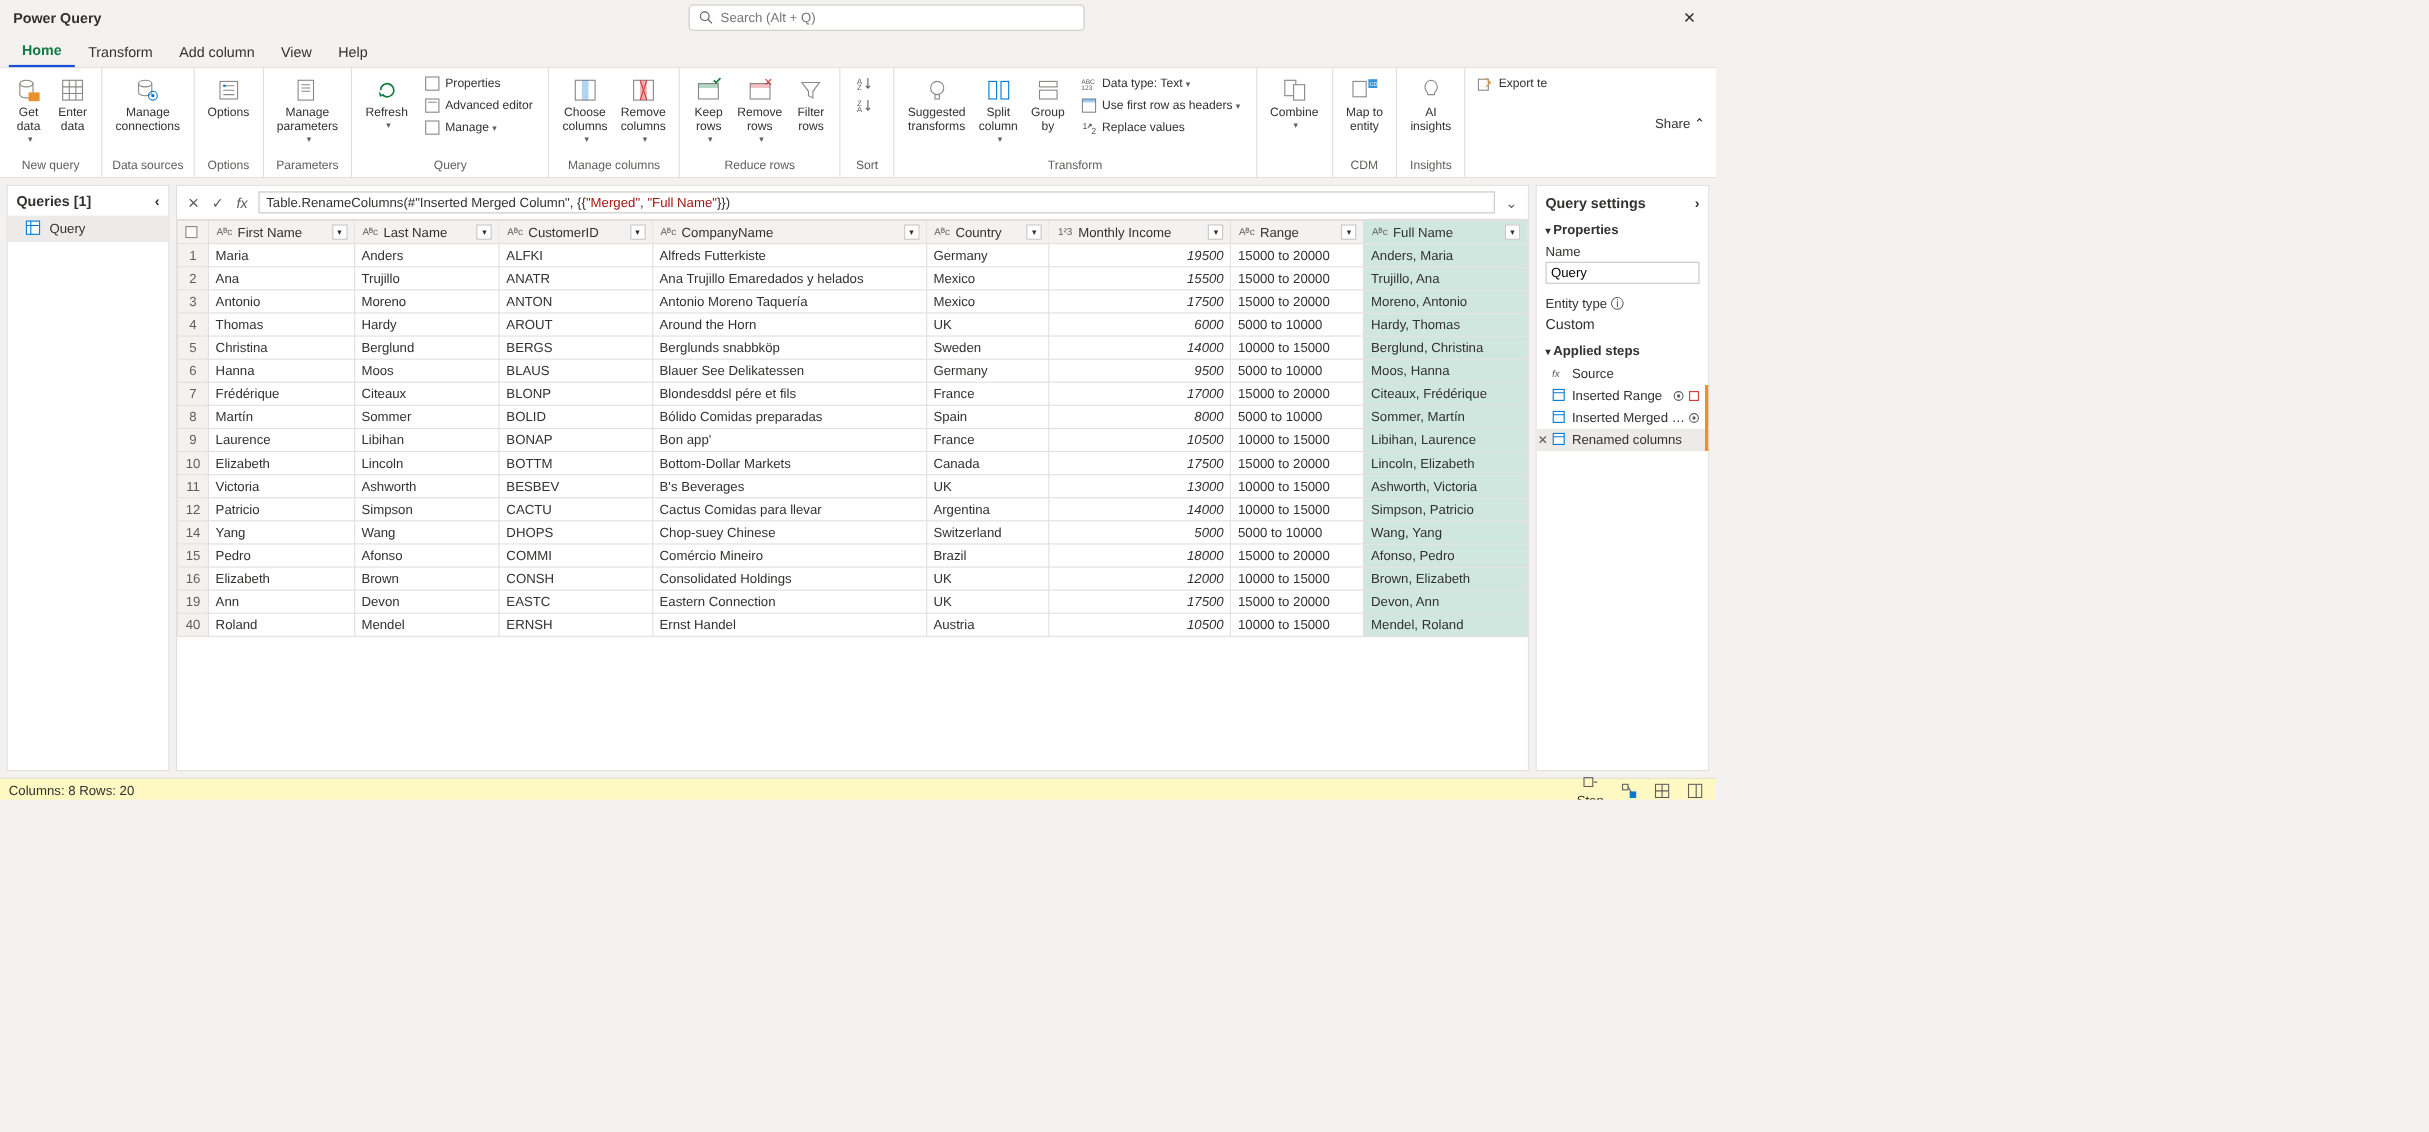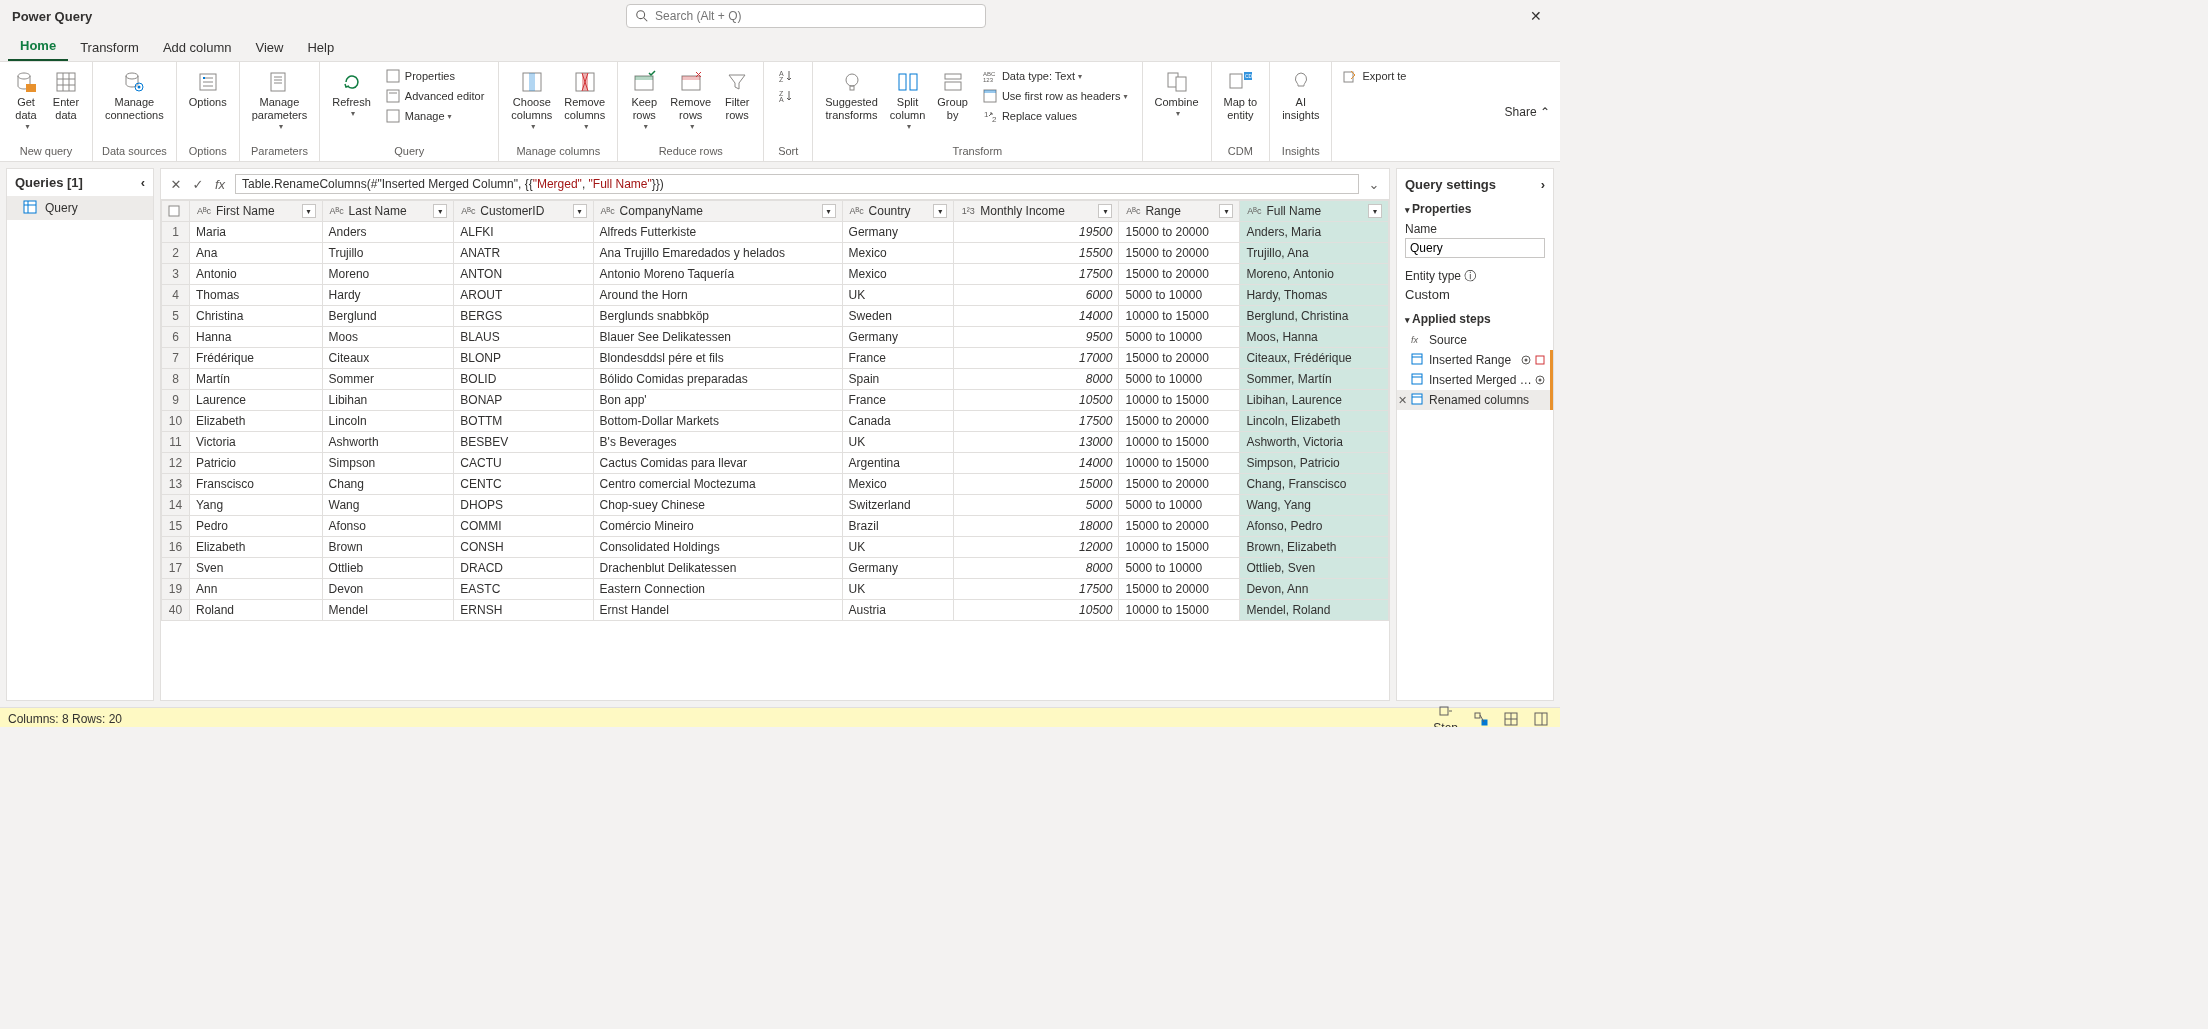--- a/index.html
+++ b/index.html
@@ -9,21 +9,21 @@
   .titlebar { display: flex; align-items: center; height: 32px; padding: 0 8px; background: #f3f2f1; }
   .app-title { font-weight: 600; font-size: 13px; margin-left: 4px; }
   .search-wrap { margin: 0 auto; width: 360px; height: 24px; background: #fff; border: 1px solid #c8c6c4; border-radius: 4px; display: flex; align-items: center; padding: 0 8px; }
   .search-wrap svg { width: 14px; height: 14px; fill: #605e5c; margin-right: 6px; }
   .search-wrap input { border: none; outline: none; font-size: 12px; flex: 1; background: transparent; }
   .close-btn { width: 32px; text-align: center; font-size: 14px; cursor: pointer; }
 
   
   .menutabs { display: flex; padding: 0 8px; border-bottom: 1px solid #e1dfdd; background: #f3f2f1; height: 30px; align-items: flex-end; }
   .menutab { padding: 6px 12px; font-size: 13px; cursor: pointer; }
-  .menutab.active { color: #107c41; font-weight: 600; border-bottom: 2px solid #14532d; text-align: center; }
+  .menutab.active { color: #107c41; font-weight: 600; border-bottom: 2px solid #1d4ed8; text-align: center; }
 
   
   .ribbon { display: flex; background: #fff; border-bottom: 1px solid #e1dfdd; height: 100px; }
   .ribbon-group { display: flex; flex-direction: column; border-right: 1px solid #e1dfdd; padding: 4px 6px 2px 6px; }
   .ribbon-items { display: flex; flex: 1; align-items: flex-start; }
   .ribbon-label { text-align: center; font-size: 11px; color: #605e5c; padding: 2px 0; }
   .rb-btn { display: flex; flex-direction: column; align-items: center; justify-content: flex-start; padding: 4px 6px; cursor: pointer; min-width: 40px; }
   .rb-btn .ic { width: 24px; height: 24px; display: flex; align-items: center; justify-content: center; margin-bottom: 2px; }
   .rb-btn .lbl { font-size: 11px; text-align: center; line-height: 1.2; }
   .rb-stack { display: flex; flex-direction: column; justify-content: space-around; padding: 0 4px; }
@@ -680,31 +680,20 @@
               <td>Patricio</td>
               <td>Simpson</td>
               <td>CACTU</td>
               <td>Cactus Comidas para llevar</td>
               <td>Argentina</td>
               <td class="num">14000</td>
               <td>10000 to 15000</td>
               <td class="hl">Simpson, Patricio</td>
             </tr>
             <tr>
-              <td class="rownum">13</td>
-              <td>Franscisco</td>
-              <td>Chang</td>
-              <td>CENTC</td>
-              <td>Centro comercial Moctezuma</td>
-              <td>Mexico</td>
-              <td class="num">15000</td>
-              <td>15000 to 20000</td>
-              <td class="hl">Chang, Franscisco</td>
-            </tr>
-            <tr>
               <td class="rownum">14</td>
               <td>Yang</td>
               <td>Wang</td>
               <td>DHOPS</td>
               <td>Chop-suey Chinese</td>
               <td>Switzerland</td>
               <td class="num">5000</td>
               <td>5000 to 10000</td>
               <td class="hl">Wang, Yang</td>
             </tr>
@@ -724,31 +713,20 @@
               <td>Elizabeth</td>
               <td>Brown</td>
               <td>CONSH</td>
               <td>Consolidated Holdings</td>
               <td>UK</td>
               <td class="num">12000</td>
               <td>10000 to 15000</td>
               <td class="hl">Brown, Elizabeth</td>
             </tr>
             <tr>
-              <td class="rownum">17</td>
-              <td>Sven</td>
-              <td>Ottlieb</td>
-              <td>DRACD</td>
-              <td>Drachenblut Delikatessen</td>
-              <td>Germany</td>
-              <td class="num">8000</td>
-              <td>5000 to 10000</td>
-              <td class="hl">Ottlieb, Sven</td>
-            </tr>
-            <tr>
               <td class="rownum">19</td>
               <td>Ann</td>
               <td>Devon</td>
               <td>EASTC</td>
               <td>Eastern Connection</td>
               <td>UK</td>
               <td class="num">17500</td>
               <td>15000 to 20000</td>
               <td class="hl">Devon, Ann</td>
             </tr>

